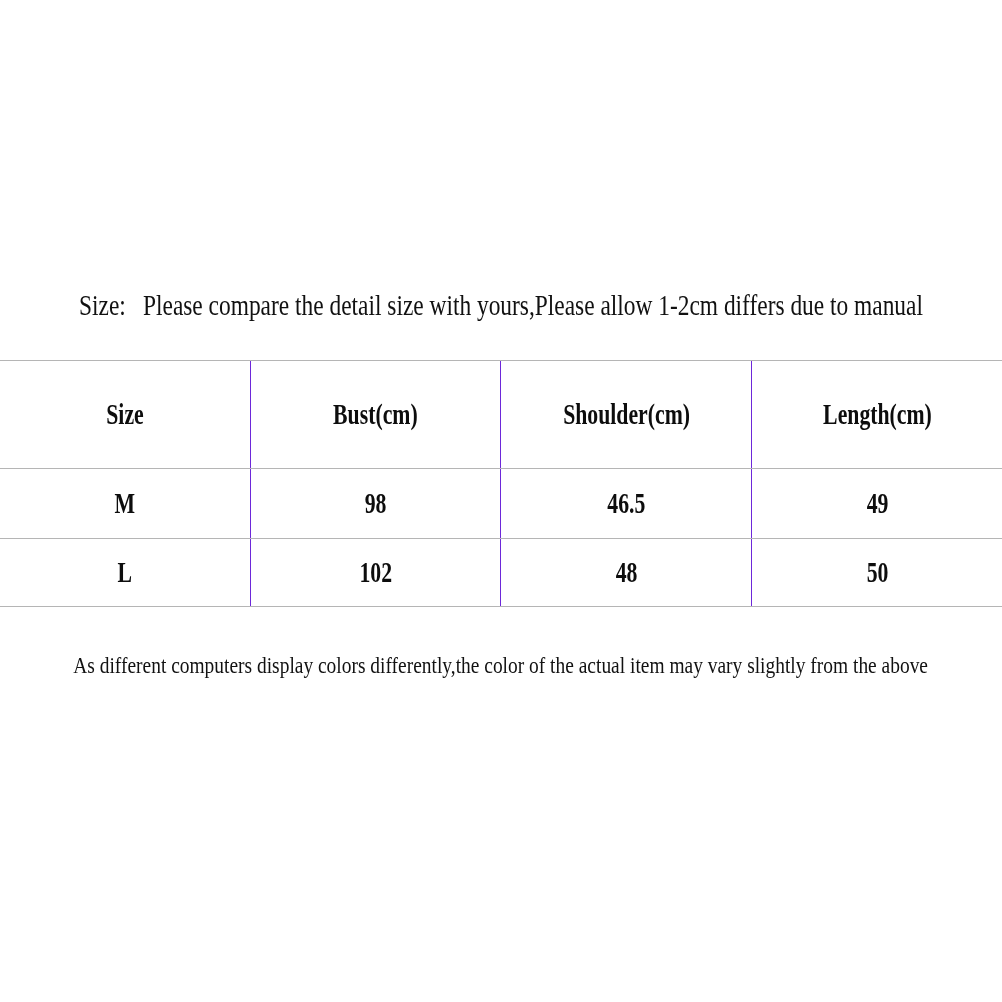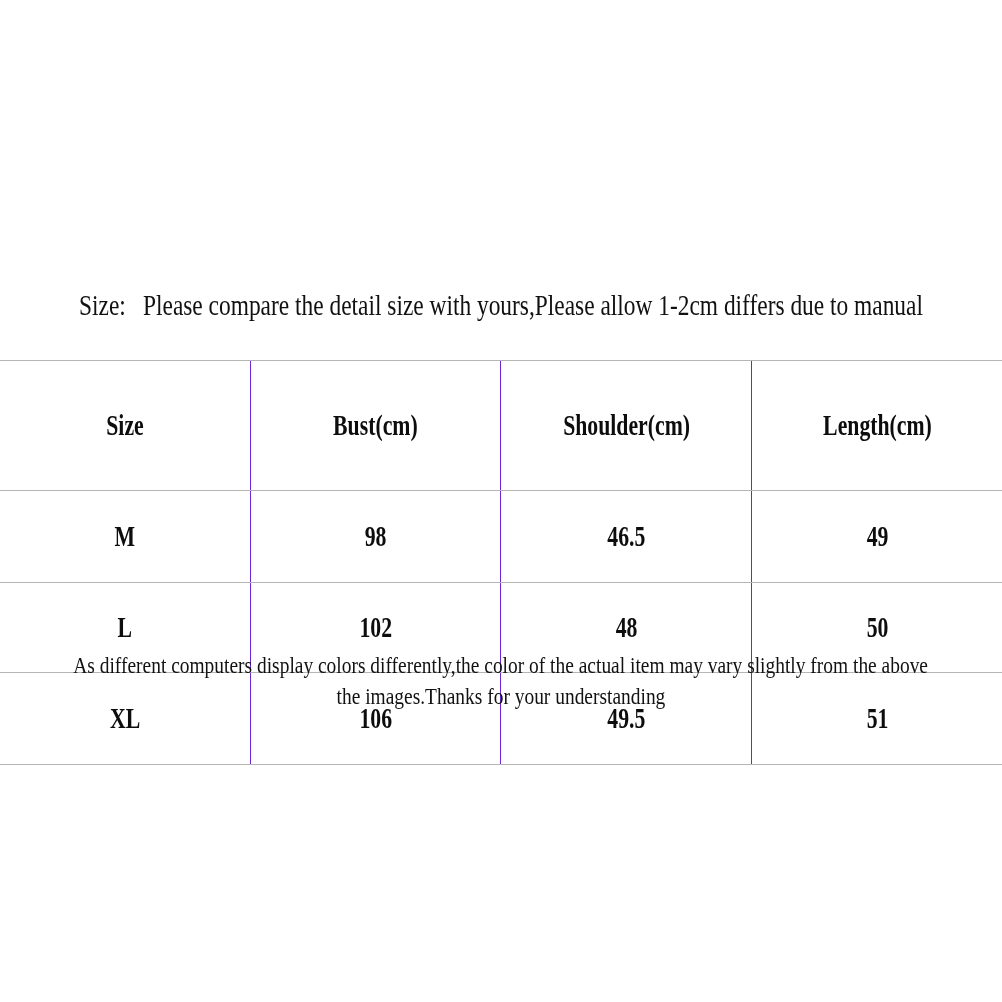--- a/index.html
+++ b/index.html
@@ -44,21 +44,21 @@
   .size-table {
     position: absolute;
     top: 360px;
     left: 0;
     width: 1002px;
     border-collapse: collapse;
     table-layout: fixed;
   }
   .size-table th, .size-table td {
     width: 25%;
-    padding: 15px;
+    padding: 4px;
     text-align: center;
     vertical-align: middle;
     font-weight: bold;
     font-size: 29px;
     color: #0d0d0d;
     border-top: 1px solid #b5b5b5;
     border-bottom: 1px solid #b5b5b5;
   }
   .size-table th + th, .size-table td + td {
     border-left: 1px solid #6d28d9;
@@ -106,29 +106,20 @@
       <td><span class="cx">98</span></td>
       <td><span class="cx">46.5</span></td>
       <td><span class="cx">49</span></td>
     </tr>
     <tr>
       <td><span class="cx">L</span></td>
       <td><span class="cx">102</span></td>
       <td><span class="cx">48</span></td>
       <td><span class="cx">50</span></td>
     </tr>
-    <tr>
-      <td><span class="cx">XL</span></td>
-      <td><span class="cx">106</span></td>
-      <td><span class="cx">49.5</span></td>
-      <td><span class="cx">51</span></td>
-    </tr>
   </tbody>
 </table>
 
 <div class="disclaimer">
   <div class="tline">
     <span class="cx">As different computers display colors differently,the color of the actual item may vary slightly from the above</span>
   </div>
-  <div class="tline">
-    <span class="cx">the images.Thanks for your understanding</span>
-  </div>
 </div>
 
 </body></html>

